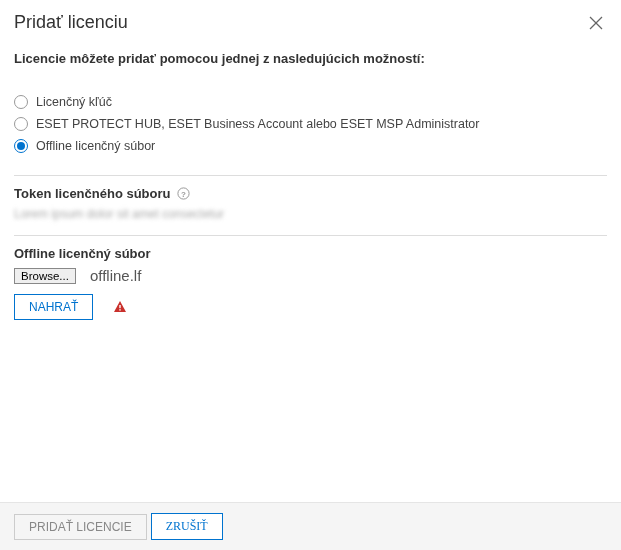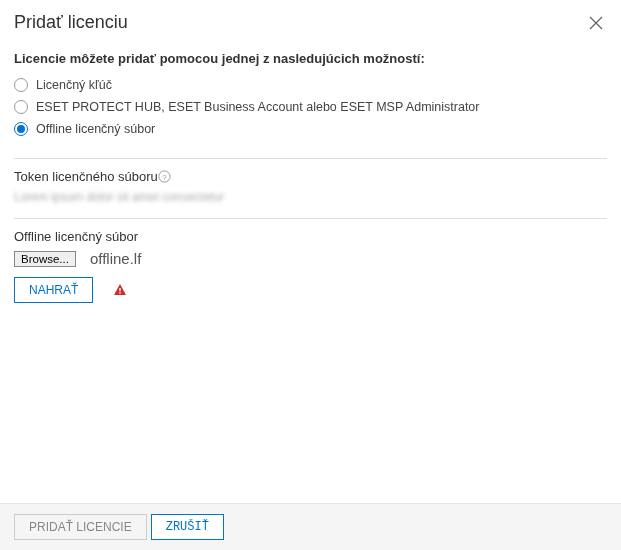--- a/index.html
+++ b/index.html
@@ -38,21 +38,21 @@
       display: flex;
       align-items: center;
       justify-content: center;
     }
     .content {
       padding: 6px 14px 0 14px;
     }
     .intro-label {
       font-weight: 600;
       color: #333;
-      margin-bottom: 8px;
+      margin-bottom: 25px;
       display: block;
     }
     .radio-group {
       margin-bottom: 18px;
     }
     .radio-row {
       display: flex;
       align-items: center;
       padding: 4px 0;
       cursor: pointer;
@@ -84,25 +84,26 @@
     .radio-label {
       color: #444;
       font-size: 12.5px;
     }
     .section-hr {
       border: none;
       border-top: 1px solid #ddd;
       margin: 0 0 10px 0;
     }
     .section-title {
-      font-weight: 400;
+      font-weight: 700;
       color: #333;
       margin-bottom: 6px;
       display: flex;
       align-items: center;
+      gap: 6px;
     }
     .help-icon {
       color: #888;
       display: inline-flex;
     }
     .blurred-text {
       color: #aaa;
       filter: blur(2px);
       margin-bottom: 14px;
       font-size: 12px;
@@ -164,21 +165,21 @@
       font-size: 12px;
       font-family: inherit;
       cursor: not-allowed;
     }
     .btn-secondary {
       border: 1px solid #0073cf;
       background: #fff;
       color: #0073cf;
       padding: 5px 14px;
       font-size: 12px;
-      font-family: Liberation Mono, monospace;
+      font-family: Liberation Serif, serif;
       cursor: pointer;
     }
   </style>
 </head>
 <body>
 
 <div class="header">
   <h1>Pridať licenciu</h1>
   <button class="close-btn">
     <span>

